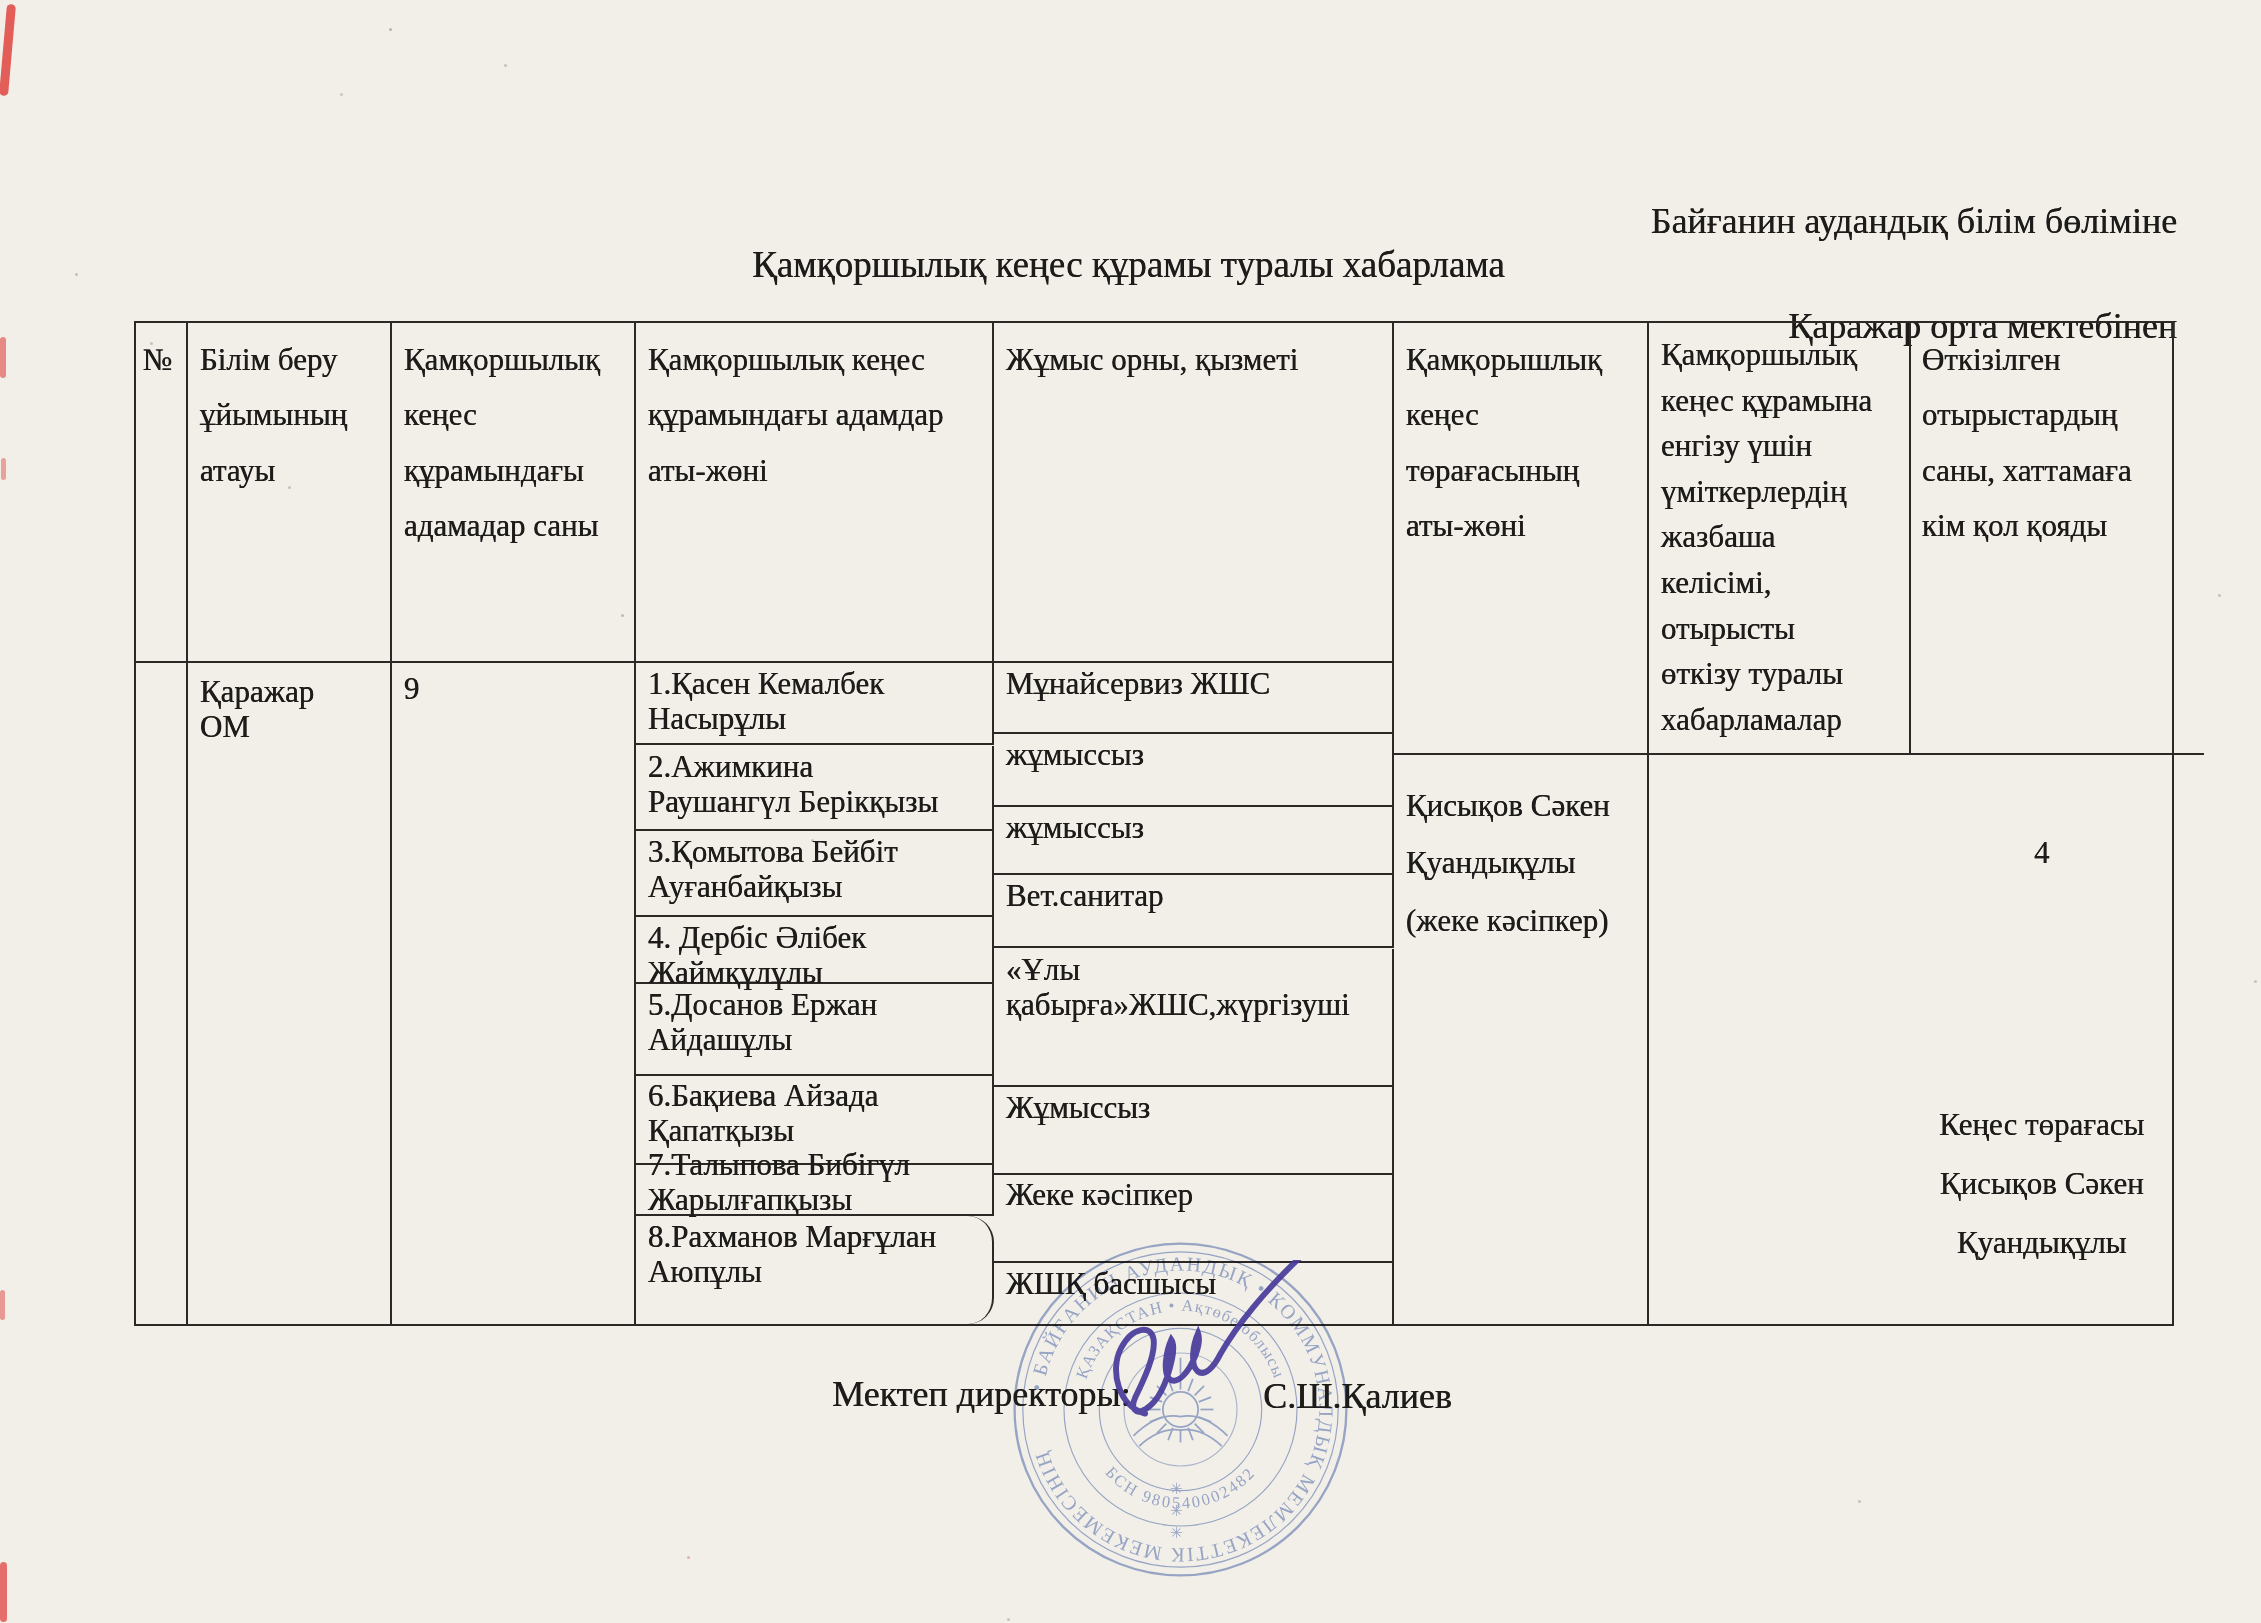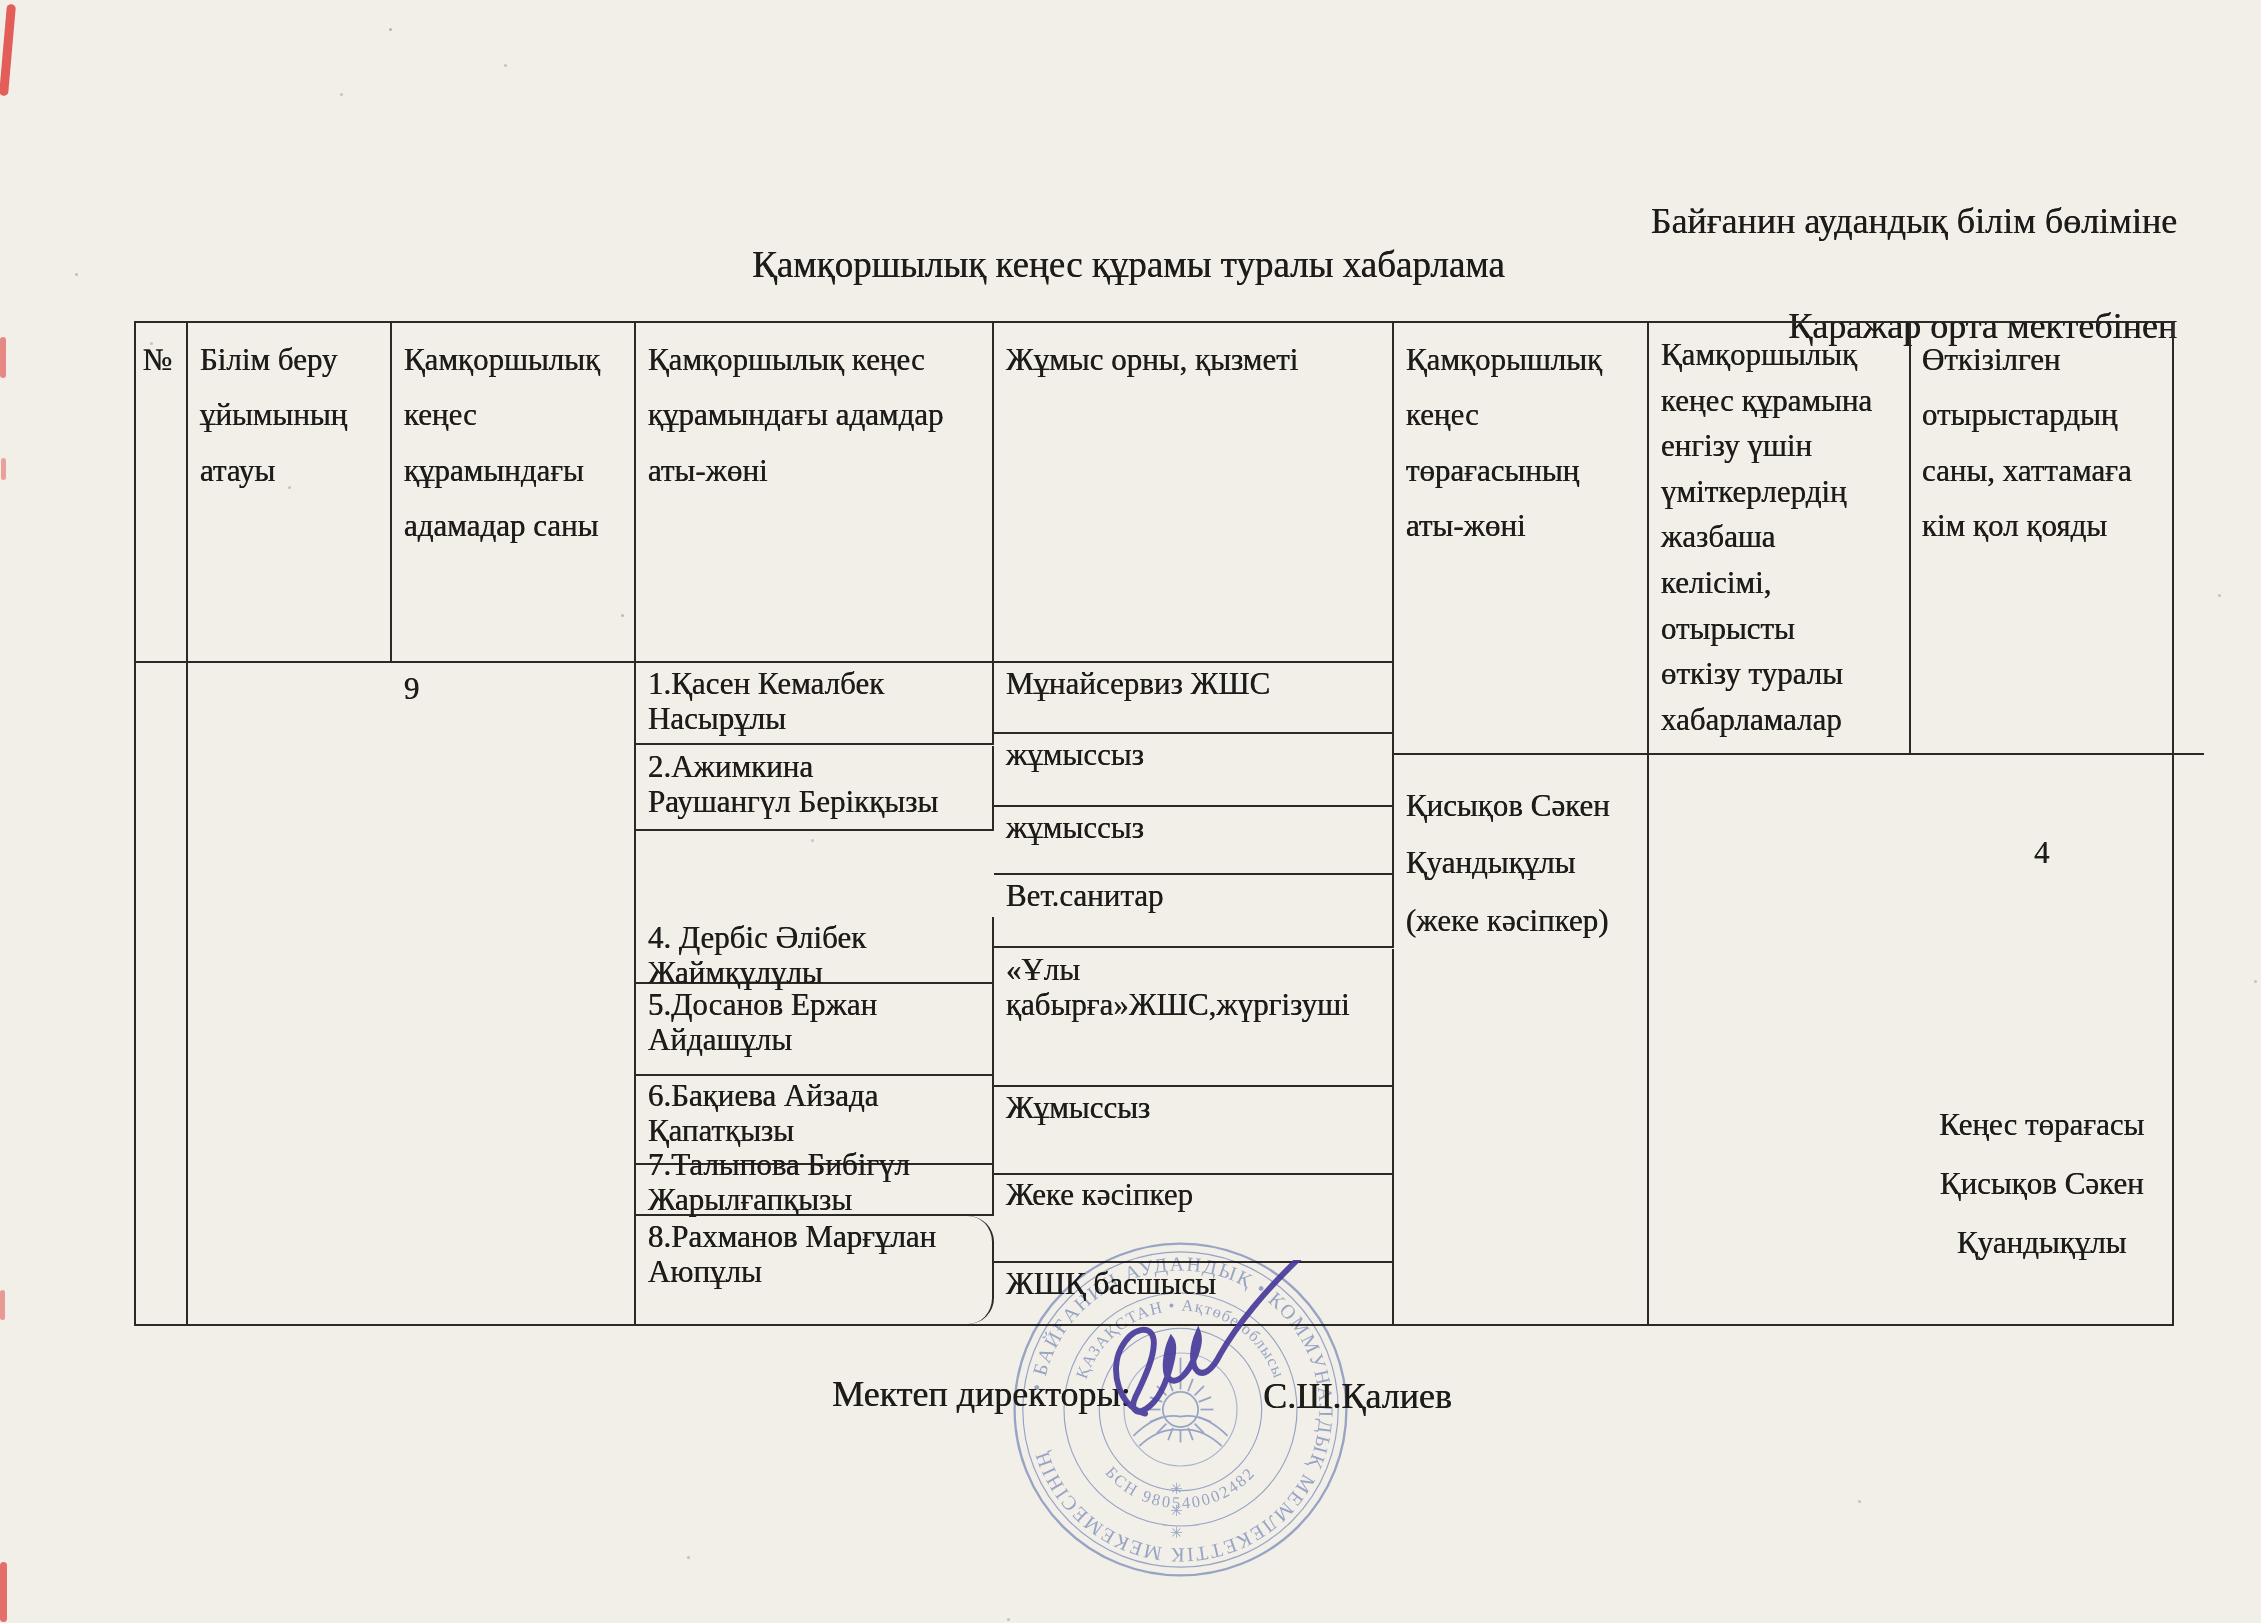--- a/index.html
+++ b/index.html
@@ -110,26 +110,30 @@
 келісімі,
 отырысты
 өткізу туралы
 хабарламалар</div>
   <div class="t-cell hdr no-r ink" style="left:1774px;top:0;width:294px;height:432px;">Өткізілген
 отырыстардың
 саны, хаттамаға
 кім қол қояды</div>
 
   <div class="t-cell no-b" style="left:0;top:340px;width:52px;height:661px;"></div>
+  <div class="t-cell no-b ink" style="left:52px;top:340px;width:204px;height:661px;padding-top:11.8px;">Қаражар
+ОМ</div>
   <div class="t-cell no-b ink" style="left:256px;top:340px;width:244px;height:661px;padding-top:9.2px;">9</div>
 
   <div class="t-cell ink" style="left:500px;top:340px;width:358px;height:82px;">1.Қасен Кемалбек
 Насырұлы</div>
   <div class="t-cell ink" style="left:500px;top:423px;width:358px;height:85px;">2.Ажимкина
 Раушангүл Берікқызы</div>
+  <div class="t-cell ink" style="left:500px;top:508px;width:358px;height:86px;">3.Қомытова Бейбіт
+Ауғанбайқызы</div>
   <div class="t-cell ink" style="left:500px;top:594px;width:358px;height:67px;">4. Дербіс Әлібек
 Жаймқұлұлы</div>
   <div class="t-cell ink" style="left:500px;top:661px;width:358px;height:92px;">5.Досанов Ержан
 Айдашұлы</div>
   <div class="t-cell ink" style="left:500px;top:752px;width:358px;height:90px;">6.Бақиева Айзада
 Қапатқызы</div>
   <div class="t-cell ink" style="left:500px;top:821px;width:358px;height:72px;">7.Талыпова Бибігүл
 Жарылғапқызы</div>
   <div class="t-cell no-b ink" style="left:500px;top:893px;width:358px;height:108px;border-radius:26px;">8.Рахманов Марғұлан
 Аюпұлы</div>

